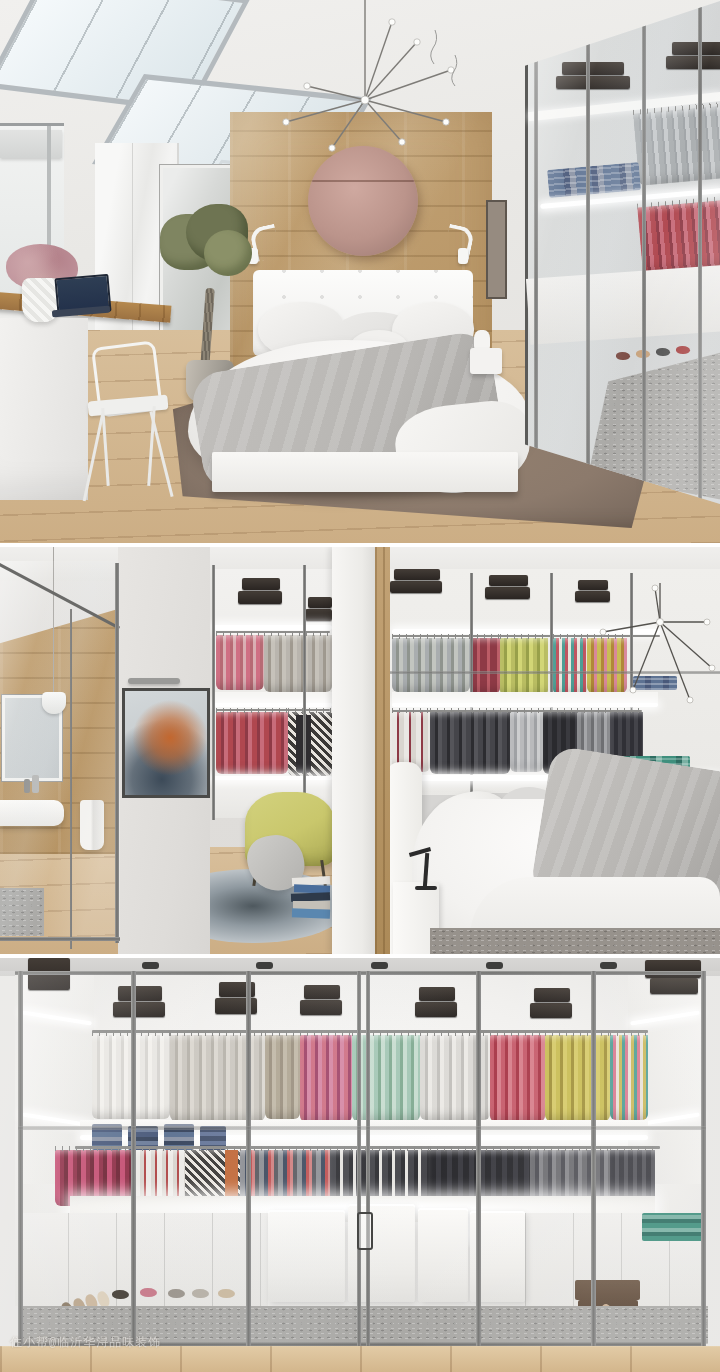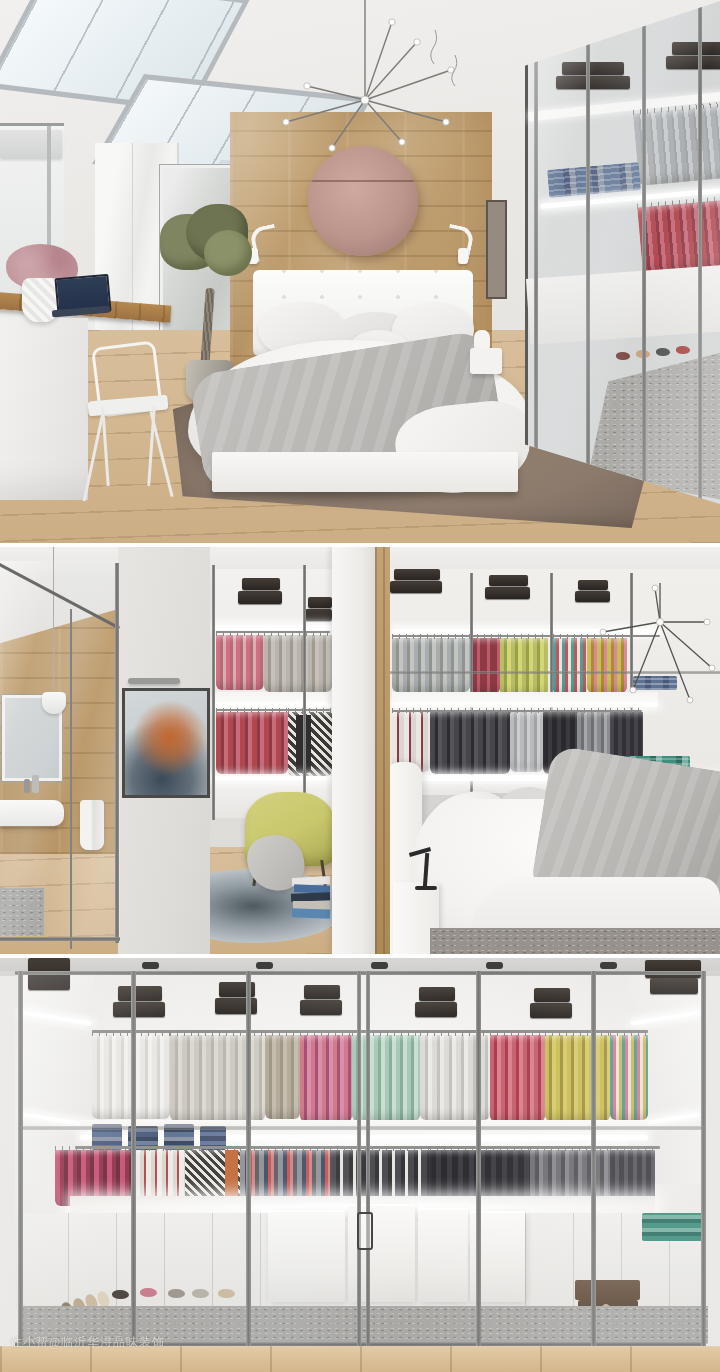--- a/index.html
+++ b/index.html
@@ -1,17 +1,17 @@
 <!DOCTYPE html>
 <html style="--wall: #e8e6e3; --ceiling: #f2f1ef; --skylight: #eaf1f5; --glassFrame: #77787a; --woodWall: #c3a376; --woodFloor: #d8bf9b; --disc: #bb948b; --bedding: #f3f2f0; --blanket: #b8b6b3; --rugBrown: #8c7a6c; --rugRound: #8f99a0; --rugSpeckle: #a9a8a5; --clothesGrey: #a9adaf; --clothesPink: #cf6f83; --clothesRed: #b0474f; --clothesBurgundy: #8e3a46; --clothesYellow: #c9bd55; --clothesLime: #b9bd62; --clothesMint: #a4c7b5; --clothesFuchsia: #c44e72; --clothesCharcoal: #45454a; --clothesBlack: #2a2a2e; --denim: #5d7292; --boxBlack: #2a2522; --boxBrown: #5f4a39; --chairYellow: #c9c76c; --artOrange: #c2672f; --artNavy: #3c4a58; --ledWhite: #ffffff;"><head>
 <meta charset="utf-8">
 <style>
   html,body{margin:0;padding:0;background:#fff;}
   #canvas{position:relative;width:720px;height:1372px;background:#fff;overflow:hidden;
-          font-family:Liberation Serif, serif;}
+          font-family:Liberation Mono, monospace;}
   .abs{position:absolute;}
   .panel{position:absolute;left:0;width:720px;overflow:hidden;}
 
   
   .wfloor{background-image:
       repeating-linear-gradient(-2deg, rgba(125,90,55,.22) 0 1.5px, transparent 1.5px 26px),
       linear-gradient(var(--woodFloor,#dcc49f),#ccae85);}
   .woodw{background-image:
       repeating-linear-gradient(0deg, rgba(96,66,28,.20) 0 2px, transparent 2px 25px),
       repeating-linear-gradient(90deg, rgba(255,255,255,.08) 0 3px, transparent 3px 58px),

